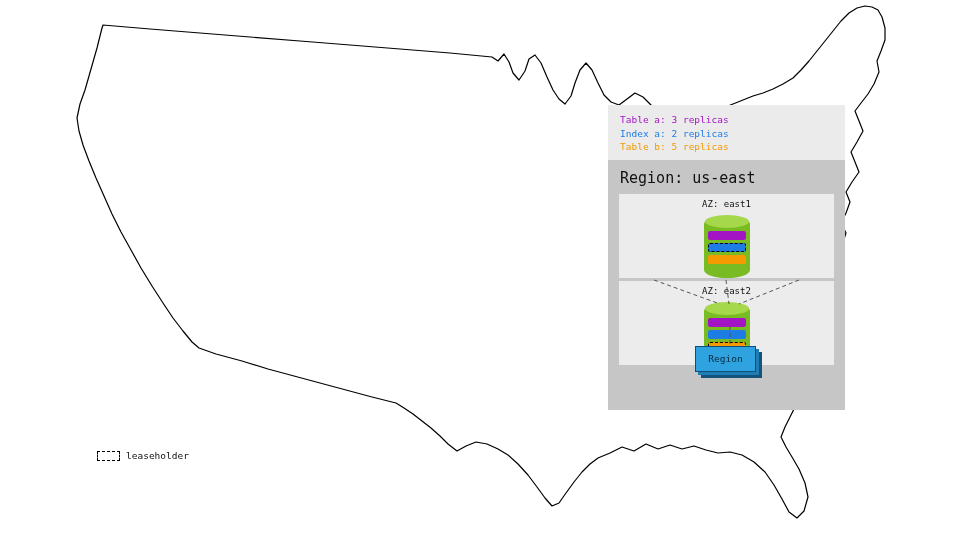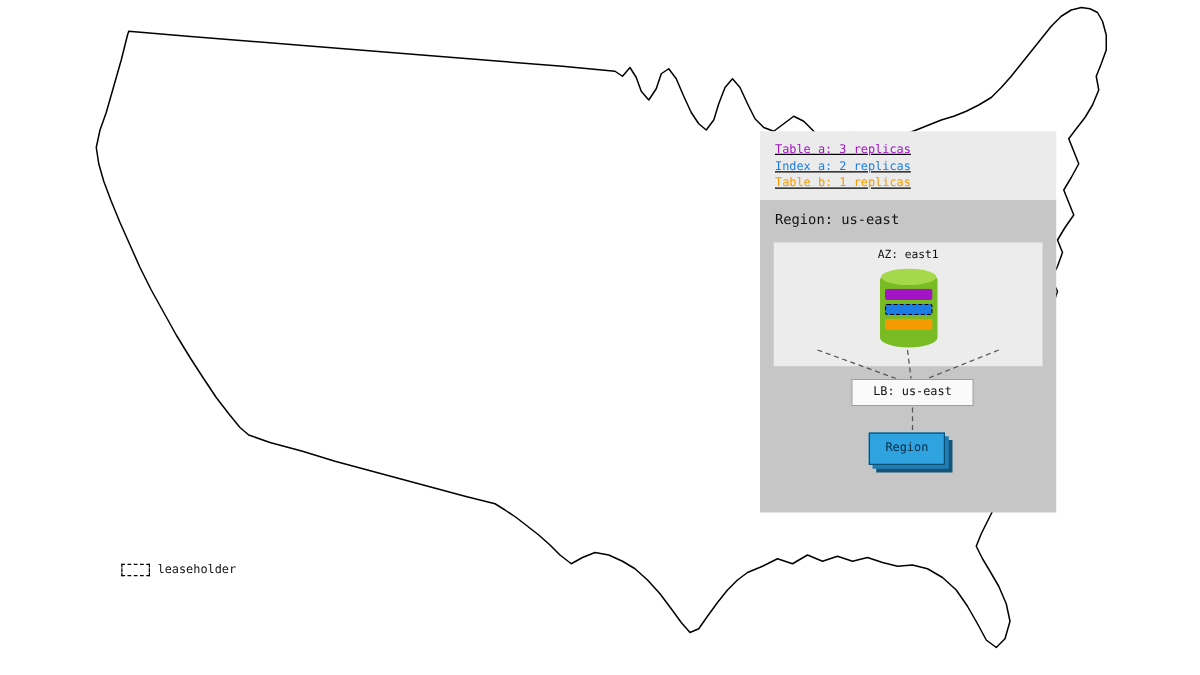--- a/index.html
+++ b/index.html
@@ -7,28 +7,28 @@
   body {
     background:#ffffff;
     font-family:"DejaVu Sans Mono", monospace;
     position:relative;
     overflow:hidden;
   }
   .us-map { position:absolute; left:0; top:0; width:960px; height:540px; }
   .us-map path { fill:#ffffff; stroke:#000000; stroke-width:1.2; stroke-linejoin:round; }
 
   
-  .panel { position:absolute; left:608px; top:105px; width:237px; height:307px;text-decoration:underline; }
+  .panel { position:absolute; left:608px; top:105px; width:237px; height:307px; }
   .panel-header { height:55px; background:#ebebeb; padding:8px 12px 0 12px; }
   .legend-line { font-size:9.5px; line-height:13.5px; white-space:pre; }
 
   .region { position:relative; width:237px; height:250px; background:#c6c6c6; }
-  .region-title { position:absolute; left:12px; top:9px; font-size:11px; color:#111; }
+  .region-title { position:absolute; left:12px; top:9px; font-size:15px; color:#111; }
 
-  .az-row { position:absolute; left:11px; top:34px; width:215px; display:flex; gap:3px; }
+  .az-row { position:absolute; left:11px; top:34px; width:215px; display:flex; gap:3px;flex-direction:column; }
   .az { flex:1; height:99px; background:#ececec; padding-top:5px; }
   .az-title { text-align:center; font-size:9px; line-height:11px; color:#111; }
 
   .cylinder {
     position:relative; width:46px; height:62px; margin:6px auto 0;
     background:#79bb23; border-radius:23px / 8px; padding-top:15px;
   }
   .cyl-top {
     position:absolute; top:-1px; left:1px; width:44px; height:13px;
     background:#a5d84a; border-radius:50%;
@@ -72,46 +72,54 @@
     L781,437 L786,447 L792,457 L799,469 L805,483 L808,497 L804,511 L797,518 L789,512 L782,499 L774,485 L765,472 L754,462 L742,455 L730,452 L718,453 L706,450 L694,446 L682,449 L670,445 L658,449 L646,444 L634,451 L622,447 L610,453 L598,458 L590,464 L582,472 L574,482 L566,493 L559,503 L552,506
     L545,498 L537,487 L528,475 L518,464 L508,455 L498,449 L487,444 L476,442 L466,446 L457,451 L448,444 L440,436 L431,428 L422,421 L413,414 L404,408 L396,403
     L372,397 L346,390 L320,383 L294,376 L268,369 L242,361 L216,354 L199,348
     L192,342 L183,331 L173,318 L163,303 L152,286 L141,268 L131,250 L121,232 L112,214 L104,196 L96,178 L89,161 L83,145 L79,131 L77,118 L80,104 L85,90 L89,76 L93,62 L97,48 L100,36 L102,28 Z"></path>
 </svg>
 
 <div class="panel">
   <div class="panel-header">
     <div class="legend-line" style="color: rgb(163, 21, 196);">Table a: 3 replicas</div>
     <div class="legend-line" style="color: rgb(30, 125, 229);">Index a: 2 replicas</div>
-    <div class="legend-line" style="color: rgb(245, 154, 0);">Table b: 1 replicas</div>
+    <div class="legend-line" style="color: rgb(245, 154, 0);">Table b: 5 replicas</div>
   </div>
 
   <div class="region">
     <div class="region-title">Region: us-east</div>
 
     <div class="az-row">
       <div class="az">
         <div class="az-title">AZ: east1</div>
         <div class="cylinder">
           <div class="cyl-top"></div>
           <div class="bar" style="background: rgb(163, 21, 196);"></div>
           <div class="bar leaseholder" style="background: rgb(30, 125, 229);"></div>
           <div class="bar" style="background: rgb(245, 154, 0);"></div>
         </div>
       </div>
+      <div class="az">
+        <div class="az-title">AZ: east2</div>
+        <div class="cylinder">
+          <div class="cyl-top"></div>
+          <div class="bar" style="background: rgb(163, 21, 196);"></div>
+          <div class="bar" style="background: rgb(30, 125, 229);"></div>
+          <div class="bar leaseholder" style="background: rgb(245, 154, 0);"></div>
+        </div>
+      </div>
     </div>
 
     <svg class="connectors" viewBox="0 0 237 250" aria-hidden="true">
       <line x1="46" y1="120" x2="112" y2="144"></line>
       <line x1="118" y1="120" x2="121" y2="144"></line>
       <line x1="191" y1="120" x2="131" y2="144"></line>
       <line x1="122" y1="166" x2="122" y2="187"></line>
     </svg>
 
-    <div class="lb-box">LB: us-east</div>
     <div class="clients-box">Region</div>
   </div>
 </div>
 
 <div class="map-legend">
   <span class="leaseholder-swatch"></span>
   <span class="leaseholder-label">leaseholder</span>
 </div>
 
 </body></html>

